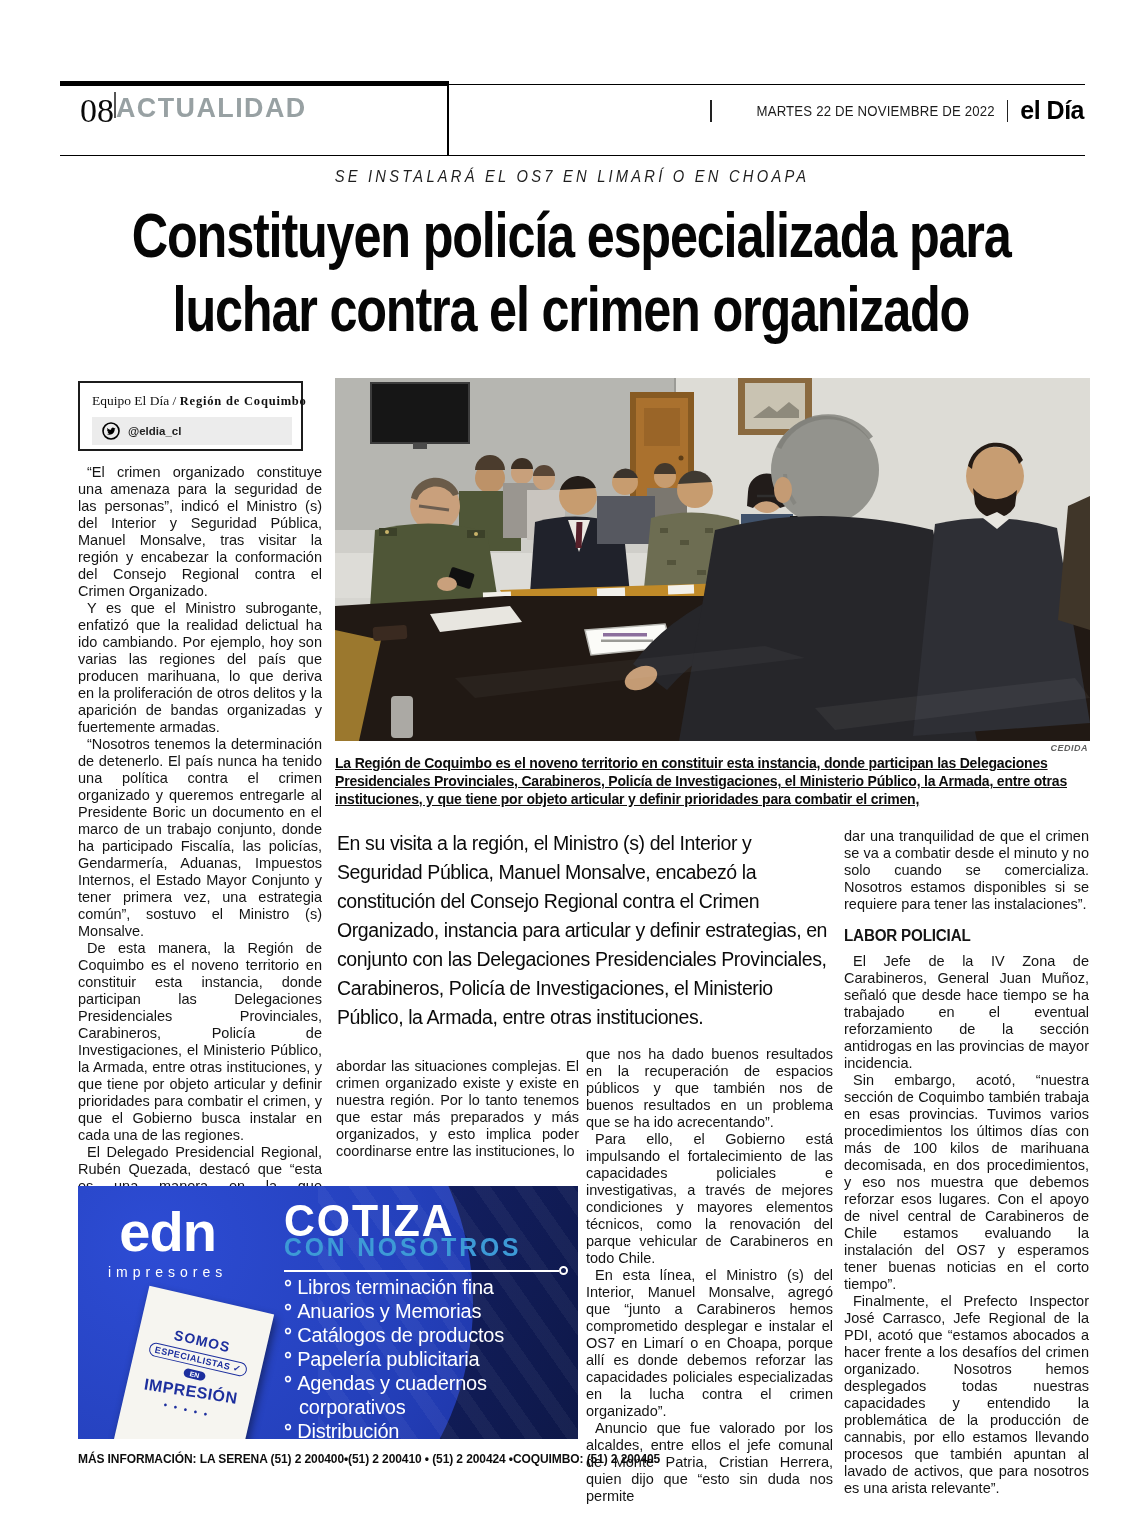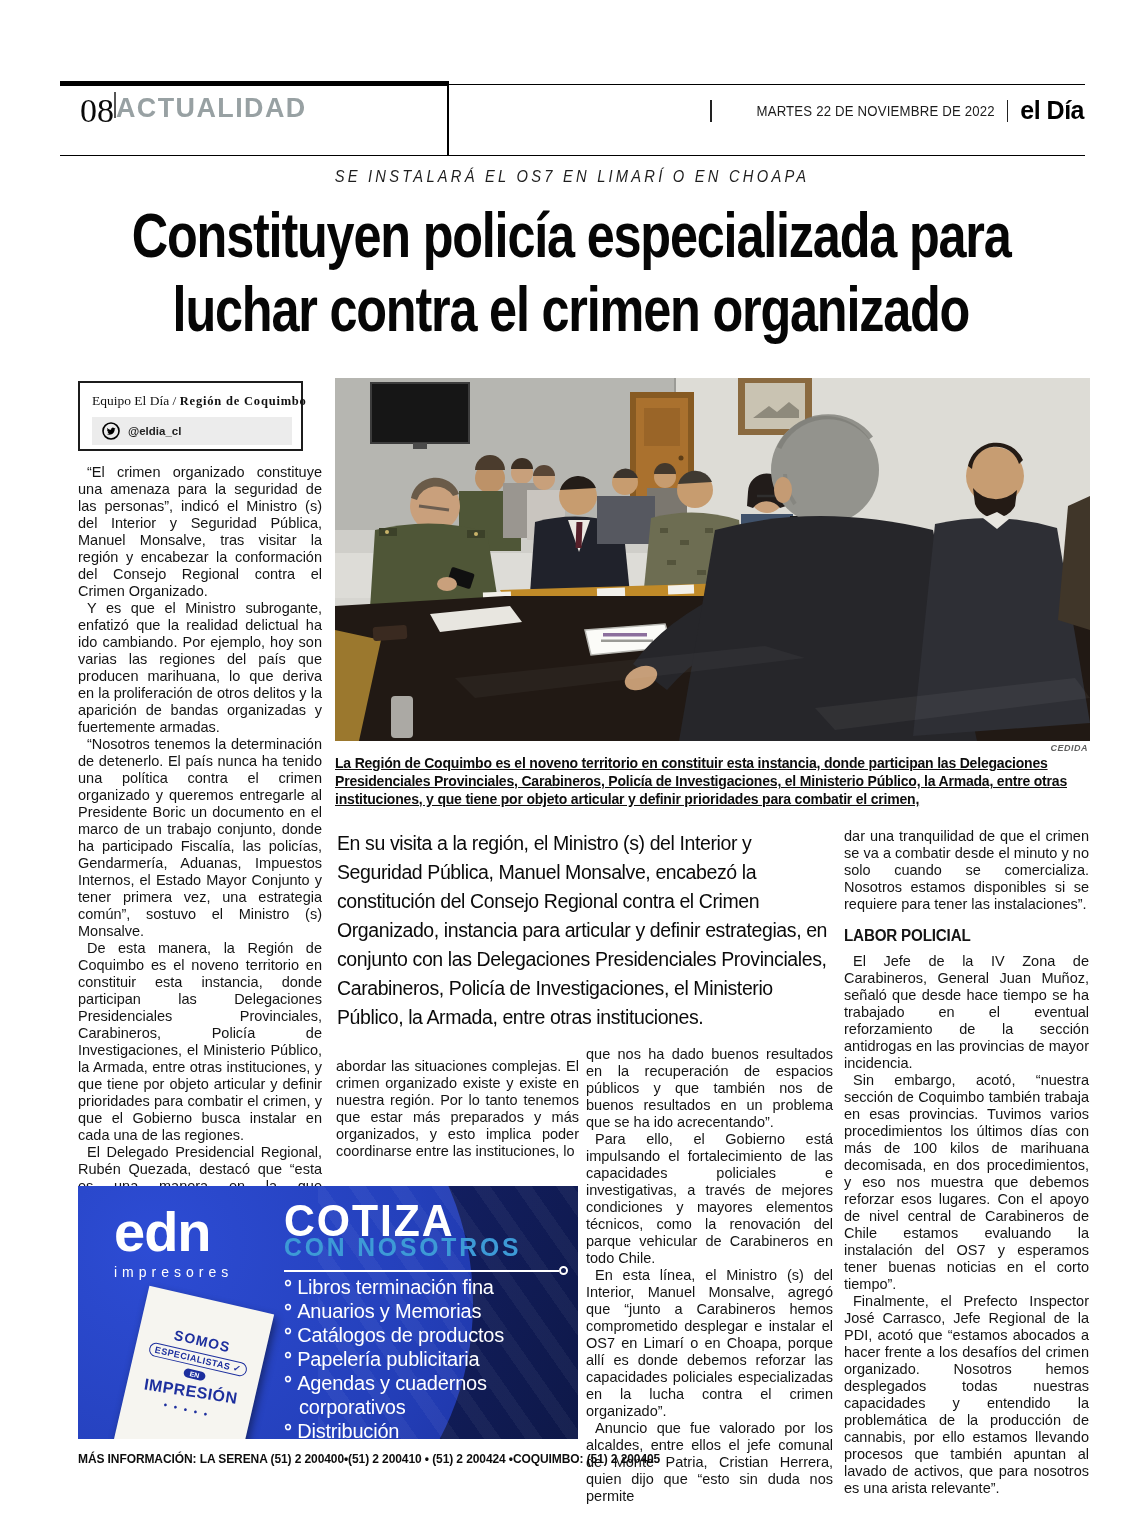--- a/index.html
+++ b/index.html
@@ -55,21 +55,21 @@
   .pull-quote { position:absolute; left:337px; top:829px; width:498px; text-align:left;
                 font-size:19.5px; line-height:29px; font-weight:normal; letter-spacing:-.4px; color:#0a0a0a; }
   .subhead { font-weight:bold; font-size:16px; letter-spacing:-.2px; margin:14px 0 9px; text-indent:0; transform:scaleX(.95); transform-origin:0 50%; }
   
   .ad { position:absolute; left:78px; top:1186px; width:500px; height:253px; overflow:hidden;
         background:linear-gradient(115deg,#1c2c8e 0%, #131f63 55%, #0e1848 100%); color:#fff; }
   .ad-circle { position:absolute; left:-190px; top:-175px; width:585px; height:585px; border-radius:50%;
                background:radial-gradient(circle at 45% 40%, #2d4cd4 0%, #2440bb 55%, #1b2f9b 100%); }
   .ad-texture { position:absolute; right:-40px; top:0; width:300px; height:253px;
                 background:repeating-linear-gradient(55deg, rgba(255,255,255,.045) 0 14px, rgba(0,0,0,0) 14px 34px); }
-  .ad-logo { position:absolute; left:36px; top:18px; }
+  .ad-logo { position:absolute; left:30px; top:18px; text-align:center; }
   .ad-logo-main { font-size:56px; font-weight:bold; letter-spacing:-1px; line-height:56px; }
   .ad-logo-sub { font-size:14px; letter-spacing:5px; margin-top:4px; }
   .ad-card { position:absolute; left:52px; top:112px; width:128px; height:158px; background:#f6f5f0;
              transform:rotate(13deg); box-shadow:3px 4px 8px rgba(0,0,0,.45);
              display:flex; flex-direction:column; align-items:center; padding-top:34px; gap:4px; color:#1d2f9e; }
   .card-l1 { font-weight:bold; font-size:14px; letter-spacing:1px; }
   .card-l2 { font-size:9px; font-weight:bold; border:1.5px solid #1d2f9e; border-radius:8px; padding:1px 5px; letter-spacing:.5px; }
   .card-l3 { font-size:7px; font-weight:bold; background:#1d2f9e; color:#fff; border-radius:6px; padding:1px 6px; }
   .card-l4 { font-size:16px; font-weight:bold; letter-spacing:.5px; transform:rotate(-4deg); }
   .card-l5 { font-size:10px; letter-spacing:2px; color:#1d2f9e; }

